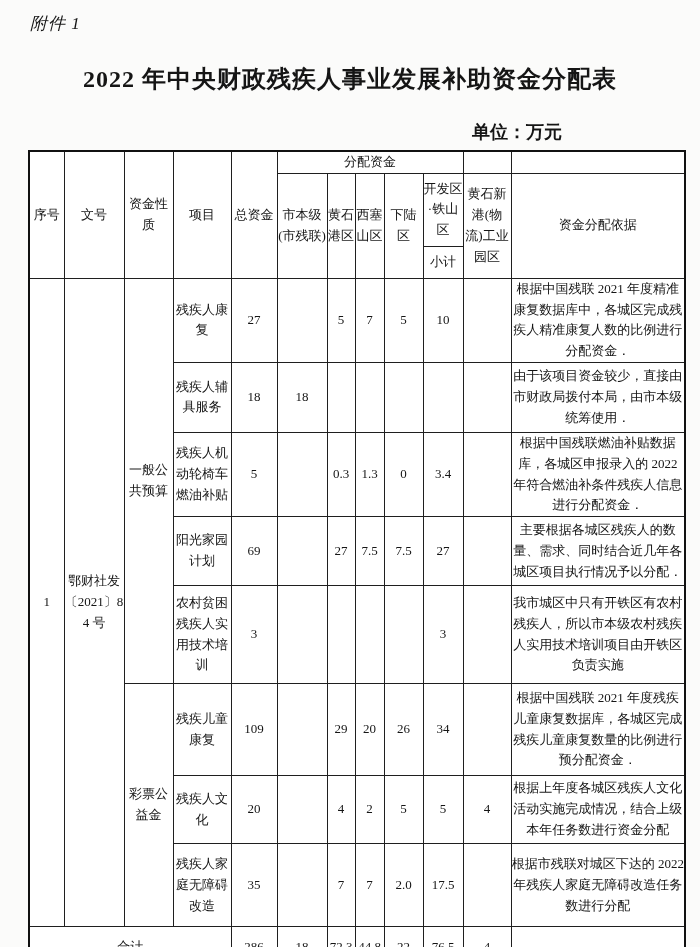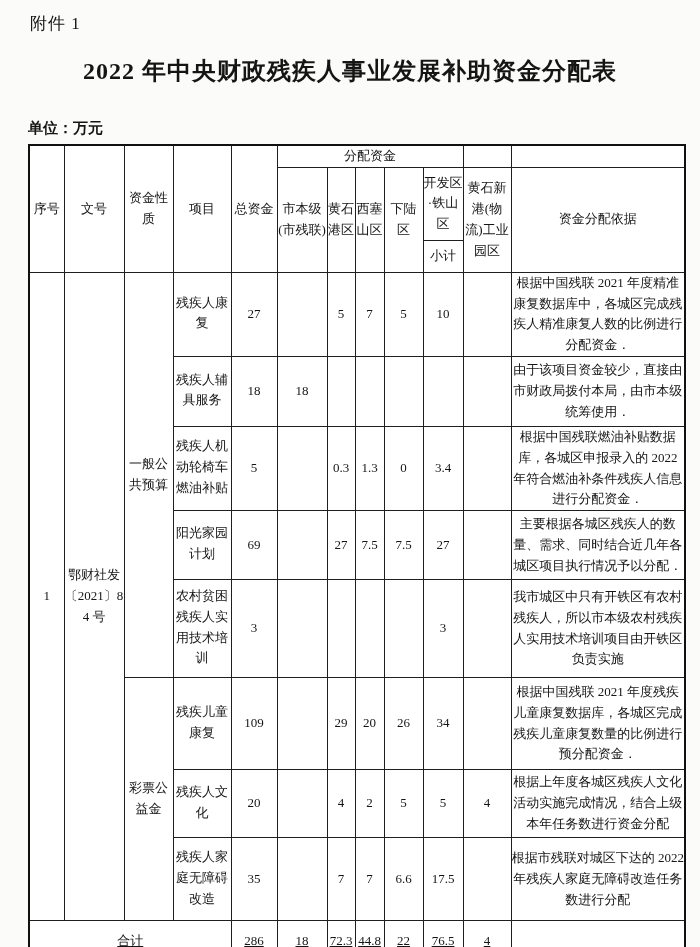--- a/index.html
+++ b/index.html
@@ -4,50 +4,50 @@
 <style>
   html,body{margin:0;padding:0;}
   body{
     width:700px;height:947px;
     background:#fbfbfa;color:#151515;
     font-family:"Liberation Serif","DejaVu Serif",serif;
     overflow:hidden;
   }
   .attachment{
     margin:12px 0 0 30px;
-    font-size:17px;letter-spacing:1px;
+    font-size:17px;letter-spacing:1px;font-style:italic;
   }
   .doc-title{
-    margin:20px 0 0 0;
+    margin:28px 0 0 0;
     text-align:center;
     font-size:24px;font-weight:bold;letter-spacing:1px;
   }
   .unit-note{
-    width:656px;margin:32px 0 6px 28px;
-    padding-right:122px;box-sizing:border-box;
-    font-size:15px;font-weight:600;
+    width:656px;margin:25px 0 6px 28px;
+    text-align:right;padding-right:122px;box-sizing:border-box;
+    font-size:18px;font-weight:600;
   }
   table.alloc{
     margin-left:28px;
     width:656px;table-layout:fixed;
     border-collapse:collapse;
     background:#fff;
   }
   table.alloc th,table.alloc td{
     border:1px solid #1f1f1f;
     padding:0;
     text-align:center;vertical-align:middle;
     font-size:13px;font-weight:normal;
     line-height:1.6;
     word-break:break-all;
     overflow:hidden;
   }
   table.alloc{border:2px solid #111;}
   td.project{
-    text-align:left;padding:0 1px 0 3px;font-family:Liberation Mono, monospace;
+    text-align:left;padding:0 1px 0 3px;
   }
   td.basis{
     text-align:justify;
     font-size:12.5px;line-height:1.68;
     padding:2px 5px;
     margin-left:22px;
   }
   th.wrap{padding:0 2px;}
   tr.hA{height:22px;}
   tr.hB{height:73px;}
@@ -196,21 +196,21 @@
     <td>4</td>
     <td class="basis">根据上年度各城区残疾人文化活动实施完成情况，结合上级本年任务数进行资金分配</td>
   </tr>
 
   <tr class="r7">
     <td class="project">残疾人家庭无障碍改造</td>
     <td>35</td>
     <td></td>
     <td>7</td>
     <td>7</td>
-    <td>6.6</td>
+    <td>2.0</td>
     <td>17.5</td>
     <td></td>
     <td class="basis">根据市残联对城区下达的 2022 年残疾人家庭无障碍改造任务数进行分配</td>
   </tr>
 
   <tr class="rt">
     <td colspan="4">合计</td>
     <td>286</td>
     <td>18</td>
     <td>72.3</td>

